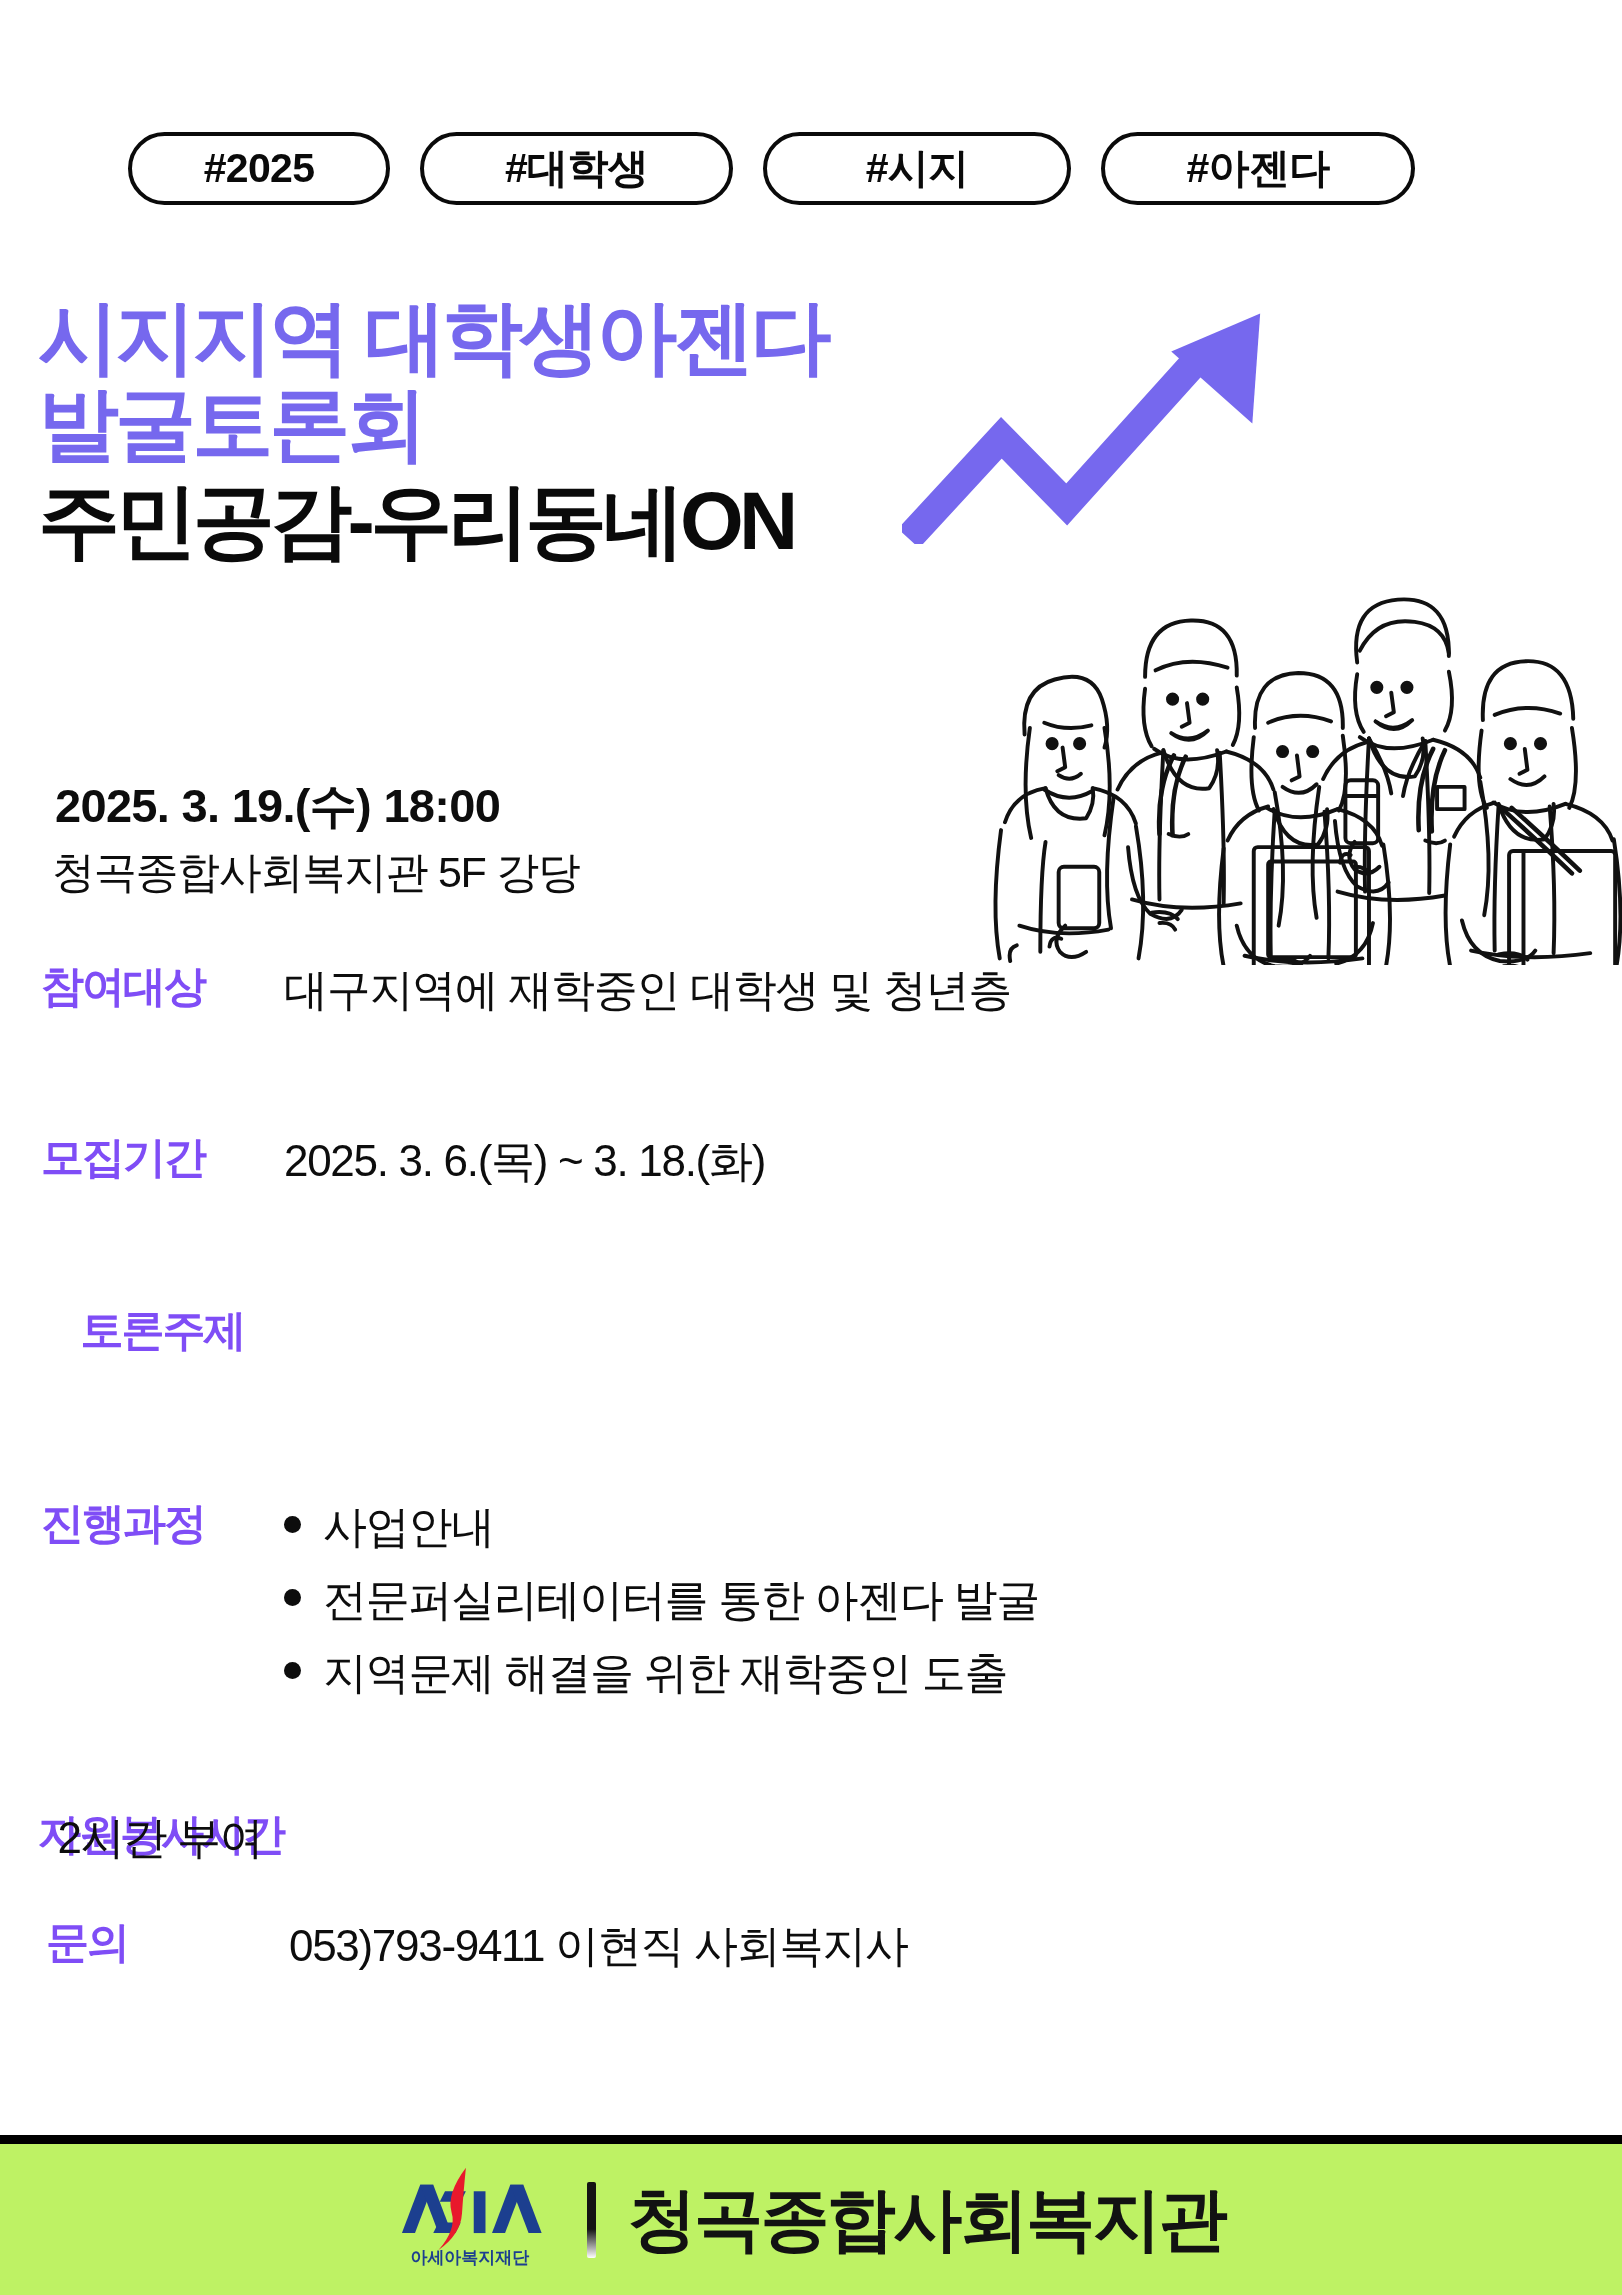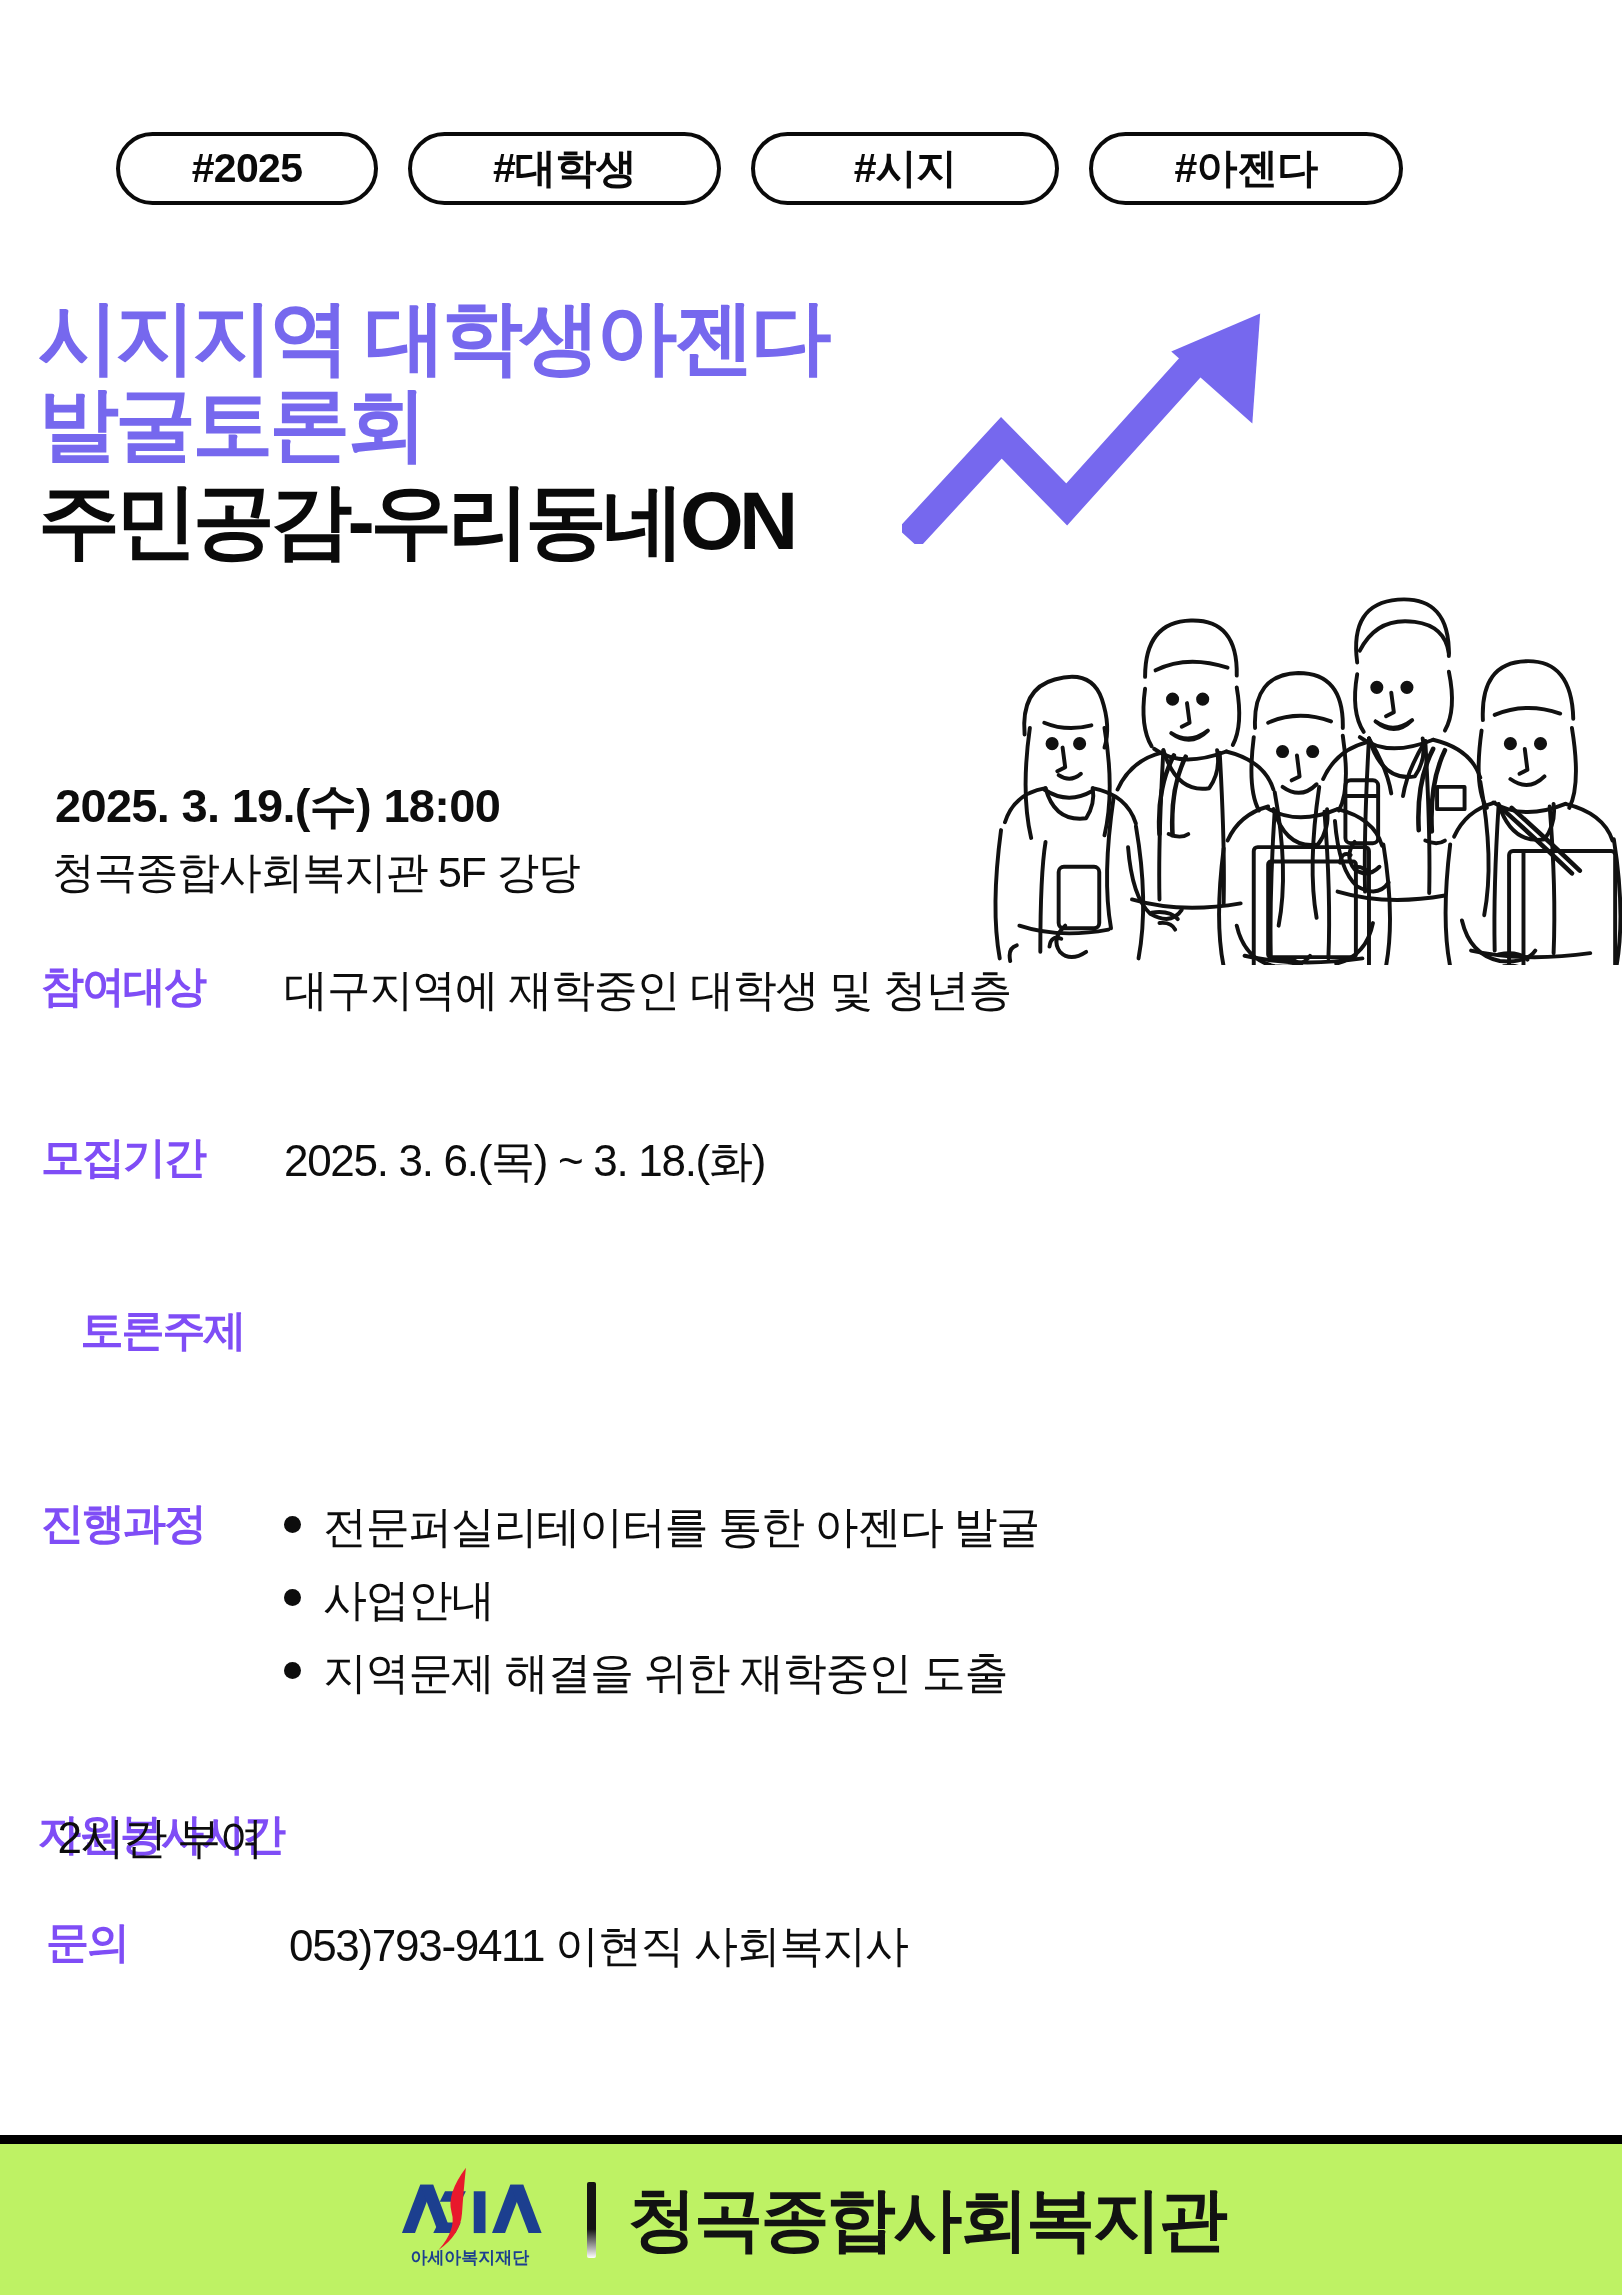--- a/index.html
+++ b/index.html
@@ -6,21 +6,21 @@
   body {
     width:1623px; height:2295px;
     background:#ffffff;
     font-family:"Liberation Sans","DejaVu Sans",sans-serif;
     overflow:hidden;
     position:relative;
   }
 
   
   #tag-row{
-    position:absolute; left:116px; top:132px;
+    position:absolute; left:128px; top:132px;
     display:flex; gap:30px; align-items:center;
   }
   .pill{
     border:4.6px solid #0a0a0a;
     border-radius:654px;
     height:73px;
     display:flex; align-items:center; justify-content:center;
     padding:0 29px;
     background:#fff;
     box-sizing:border-box;
@@ -321,25 +321,25 @@
 
 <div class="info-row" id="row-topic">
   <div class="lab">토론주제</div>
 </div>
 
 <div class="info-row" id="row-process">
   <div class="lab">진행과정</div>
   <div class="bullets">
     <div class="bullet">
       <span class="dot"></span>
-      <span class="val">전문퍼실리테이터를 통한 아젠다 발굴</span>
+      <span class="val">사업안내</span>
     </div>
     <div class="bullet">
       <span class="dot"></span>
-      <span class="val">사업안내</span>
+      <span class="val">전문퍼실리테이터를 통한 아젠다 발굴</span>
     </div>
     <div class="bullet">
       <span class="dot"></span>
       <span class="val">지역문제 해결을 위한 재학중인 도출</span>
     </div>
   </div>
 </div>
 
 <div class="info-row" id="row-volunteer">
   <div class="lab">자원봉사시간</div>

